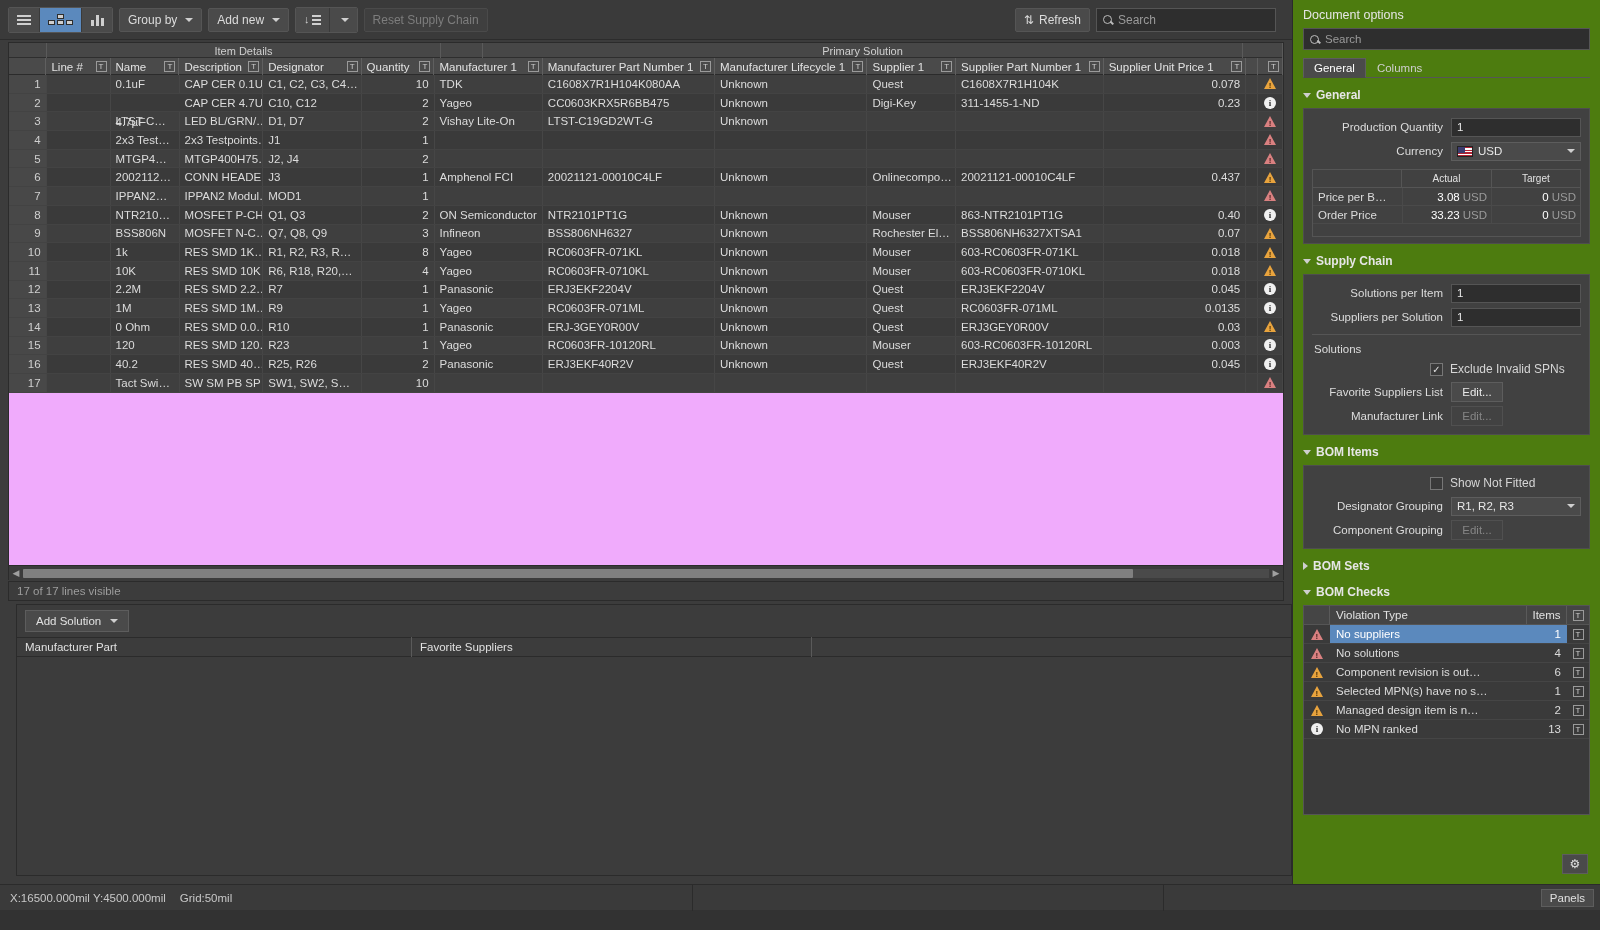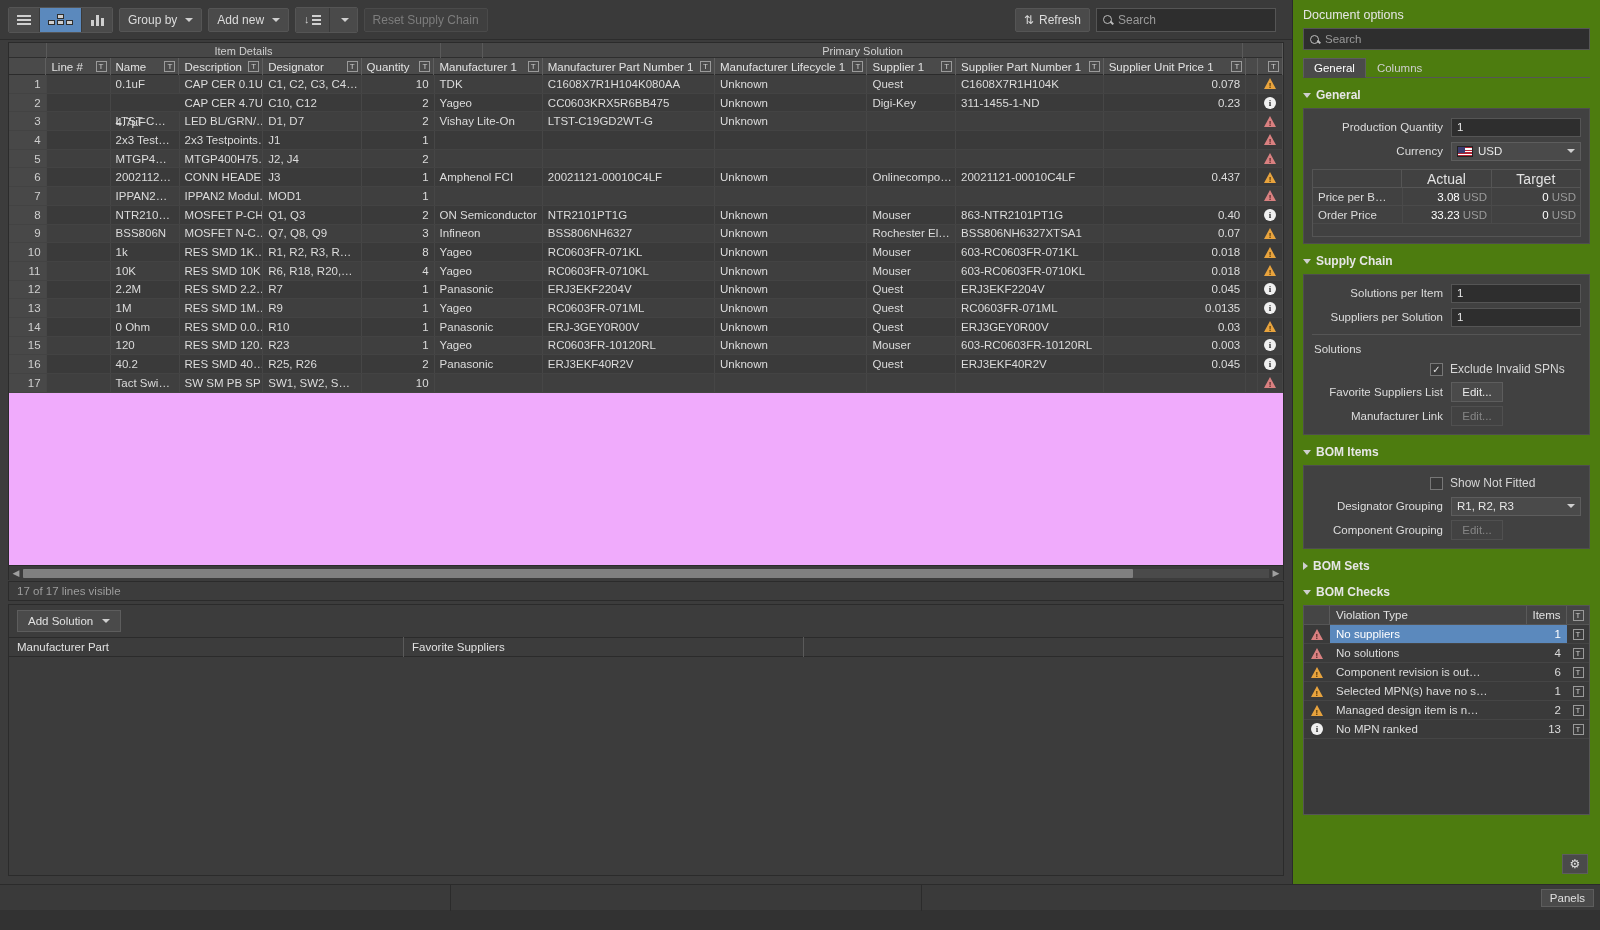--- a/index.html
+++ b/index.html
@@ -89,21 +89,21 @@
              display:flex; align-items:center; }
   #hscroll .arrow { width: 14px; text-align:center; color:#a0a0a0; font-size:9px; }
   #hscroll .track { flex:1; height:9px; background:#4a4a4a; position:relative; }
   #hscroll .thumb { position:absolute; left:0; top:0; height:9px; width:1110px; background:#808080; border-radius:1px; }
 
   #statusline { position: absolute; left: 8px; top: 581px; width: 1276px; height: 20px;
                 background: #3c3c3c; border: 1px solid #2b2b2b; display:flex; align-items:center; padding-left:8px;
                 font-size: 11.5px; color: #9d9d9d; }
 
   
-  #solpanel { position:absolute; left:8px; top:604px; width:1276px; height:272px; background:#3c3c3c; border:1px solid #2b2b2b; }
+  #solpanel { position:absolute; left:16px; top:604px; width:1276px; height:272px; background:#3c3c3c; border:1px solid #2b2b2b; }
   #solbar { height:32px; display:flex; align-items:center; padding-left:8px; }
   .btn {
     height:22px; padding:0 10px; background:#4a4a4a; border:1px solid #5d5d5d; color:#e0e0e0;
     font-size:11.5px; display:flex; align-items:center; gap:6px; cursor:default; font-family:"Liberation Sans",sans-serif;
   }
   #solhdr { height:20px; background:#3c3c3c; border-top:1px solid #2b2b2b; border-bottom:1px solid #2b2b2b; display:flex; align-items:center; }
   #solhdr .sh { font-size:11.5px; color:#e0e0e0; padding-left:8px; border-right:1px solid #5a5a5a; height:20px; display:flex; align-items:center;}
   #solbody { height:218px; background:#3c3c3c; }
 
   
@@ -132,21 +132,21 @@
   .fctl { width:130px; }
   .inp { height:19px; background:#2e2e2e; border:1px solid #555; color:#e8e8e8; font-size:11.5px;
          display:flex; align-items:center; padding:0 5px; }
   .ddl { height:19px; background:#4a4a4a; border:1px solid #5d5d5d; color:#e8e8e8; font-size:11.5px;
          display:flex; align-items:center; padding:0 5px; gap:5px; position:relative; }
   .ddl .caret2 { position:absolute; right:5px; width:0;height:0;border-left:4px solid transparent;border-right:4px solid transparent;border-top:4px solid #cfcfcf; }
   .flag { width:16px;height:11px; background:linear-gradient(to bottom,#b22234 0 15%,#fff 15% 30%,#b22234 30% 45%,#fff 45% 60%,#b22234 60% 75%,#fff 75% 90%,#b22234 90% 100%); position:relative; flex:none; border:1px solid #222;}
   .flag::before { content:""; position:absolute; left:0; top:0; width:7px; height:6px; background:#3c3b6e; }
   .ptable { margin-top:6px; border:1px solid #555; }
   .ptable .ph { display:flex; height:18px; background:#414141; border-bottom:1px solid #555; }
-  .ptable .ph div { flex:1; display:flex; align-items:center; justify-content:center; font-size:14px; color:#e2e2e2; border-left:1px solid #555; }
+  .ptable .ph div { flex:1; display:flex; align-items:center; justify-content:center; font-size:10px; color:#e2e2e2; border-left:1px solid #555; }
   .ptable .ph div:first-child { border-left:none; }
   .ptable .pr { display:flex; height:18px; border-bottom:1px solid #4a4a4a; }
   .ptable .pr:last-child { border-bottom:none; }
   .ptable .pr .pl { flex:1; display:flex; align-items:center; padding-left:5px; font-size:11.5px; color:#dcdcdc; }
   .ptable .pr .pv { flex:1; display:flex; align-items:center; justify-content:flex-end; padding-right:4px; font-size:11.5px; color:#ffffff; border-left:1px solid #4a4a4a; gap:3px;}
   .ptable .pr .pv .cur { color:#9a9a9a; }
   .pblank { height:12px; }
   .subhdr { font-size:11.5px; color:#dcdcdc; padding:3px 0 3px 2px; }
   .hr { height:1px; background:#555; margin:5px 0; }
   .cbrow { display:flex; align-items:center; gap:7px; justify-content:flex-start; padding-left:118px; height:22px; }
@@ -868,20 +868,25 @@
             </div>
           </div>
       </div>
       <div id="gearbtn">
         <span>⚙</span>
       </div>
     </div>
   </div>
 
   <div id="statusbar">
+    <div class="sbseg">
+      <span>X:16500.000mil Y:4500.000mil</span>
+      <span style="display:inline-block;width:14px"></span>
+      <span>Grid:50mil</span>
+    </div>
     <div class="sbdiv" style="margin-left:450px"></div>
     <div class="sbdiv" style="margin-left:470px"></div>
   </div>
   <div id="panelsbtn">
     <span>Panels</span>
   </div>
 
 </div>
 
 </body></html>

